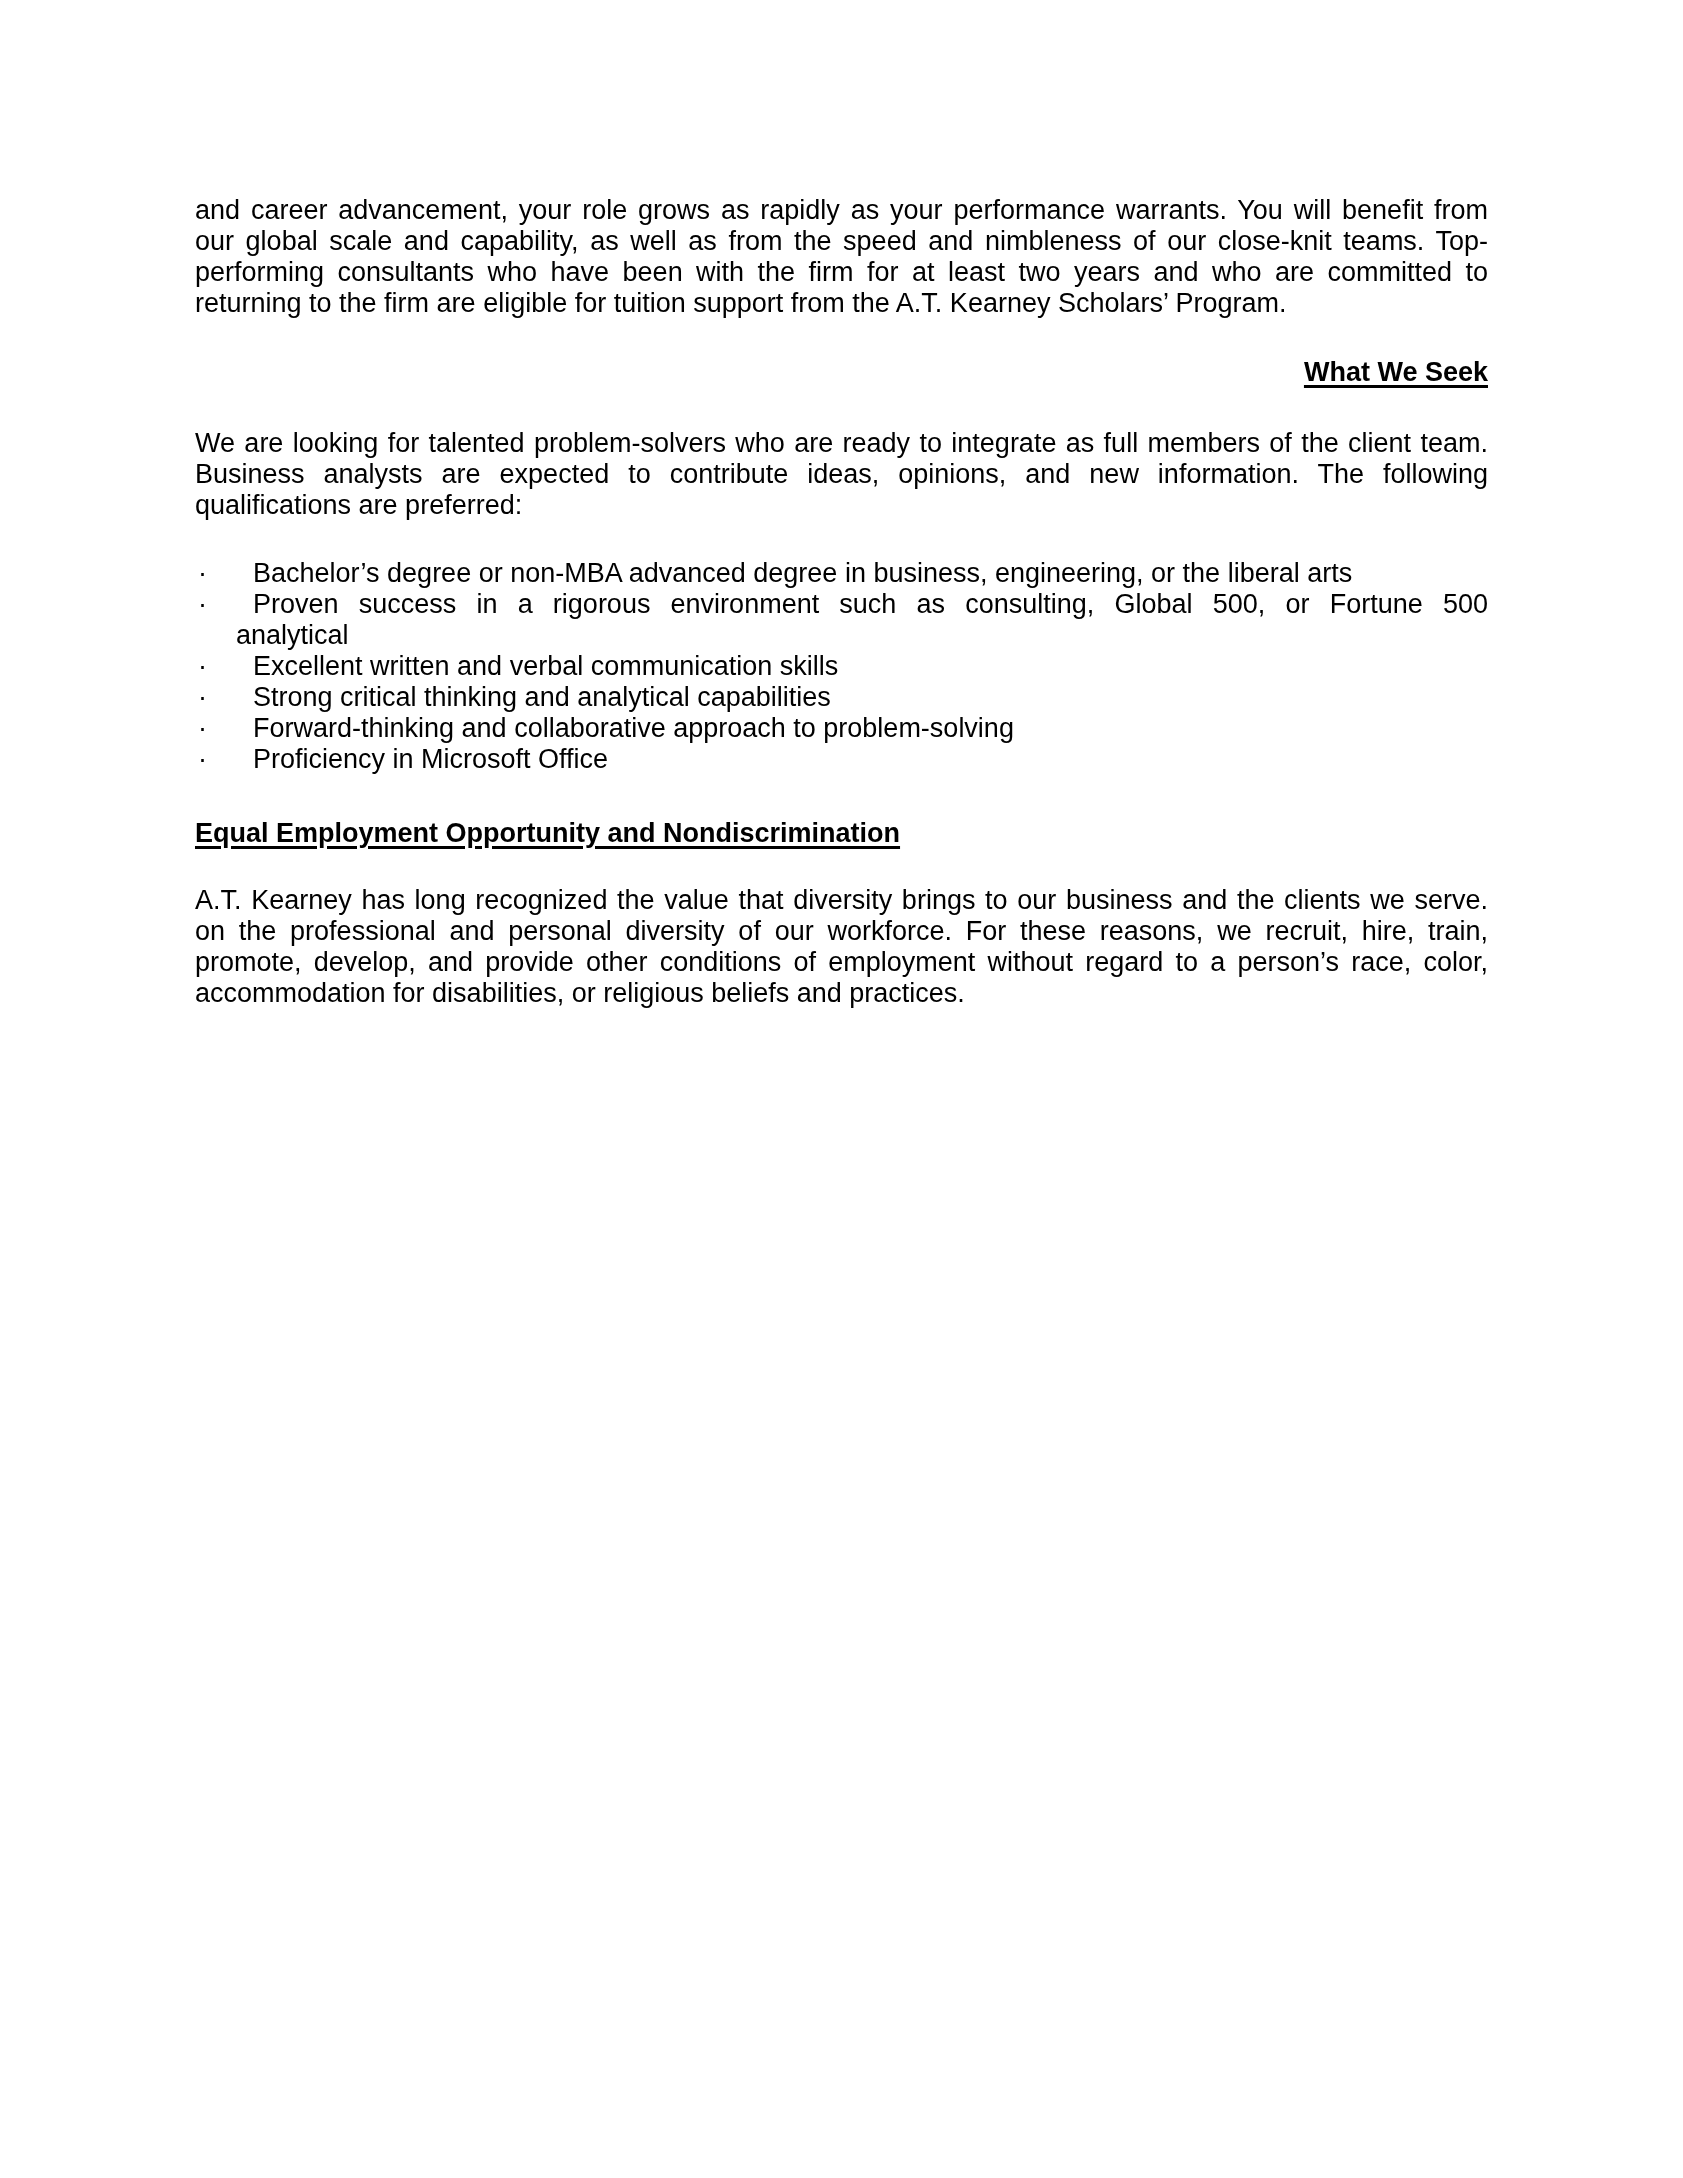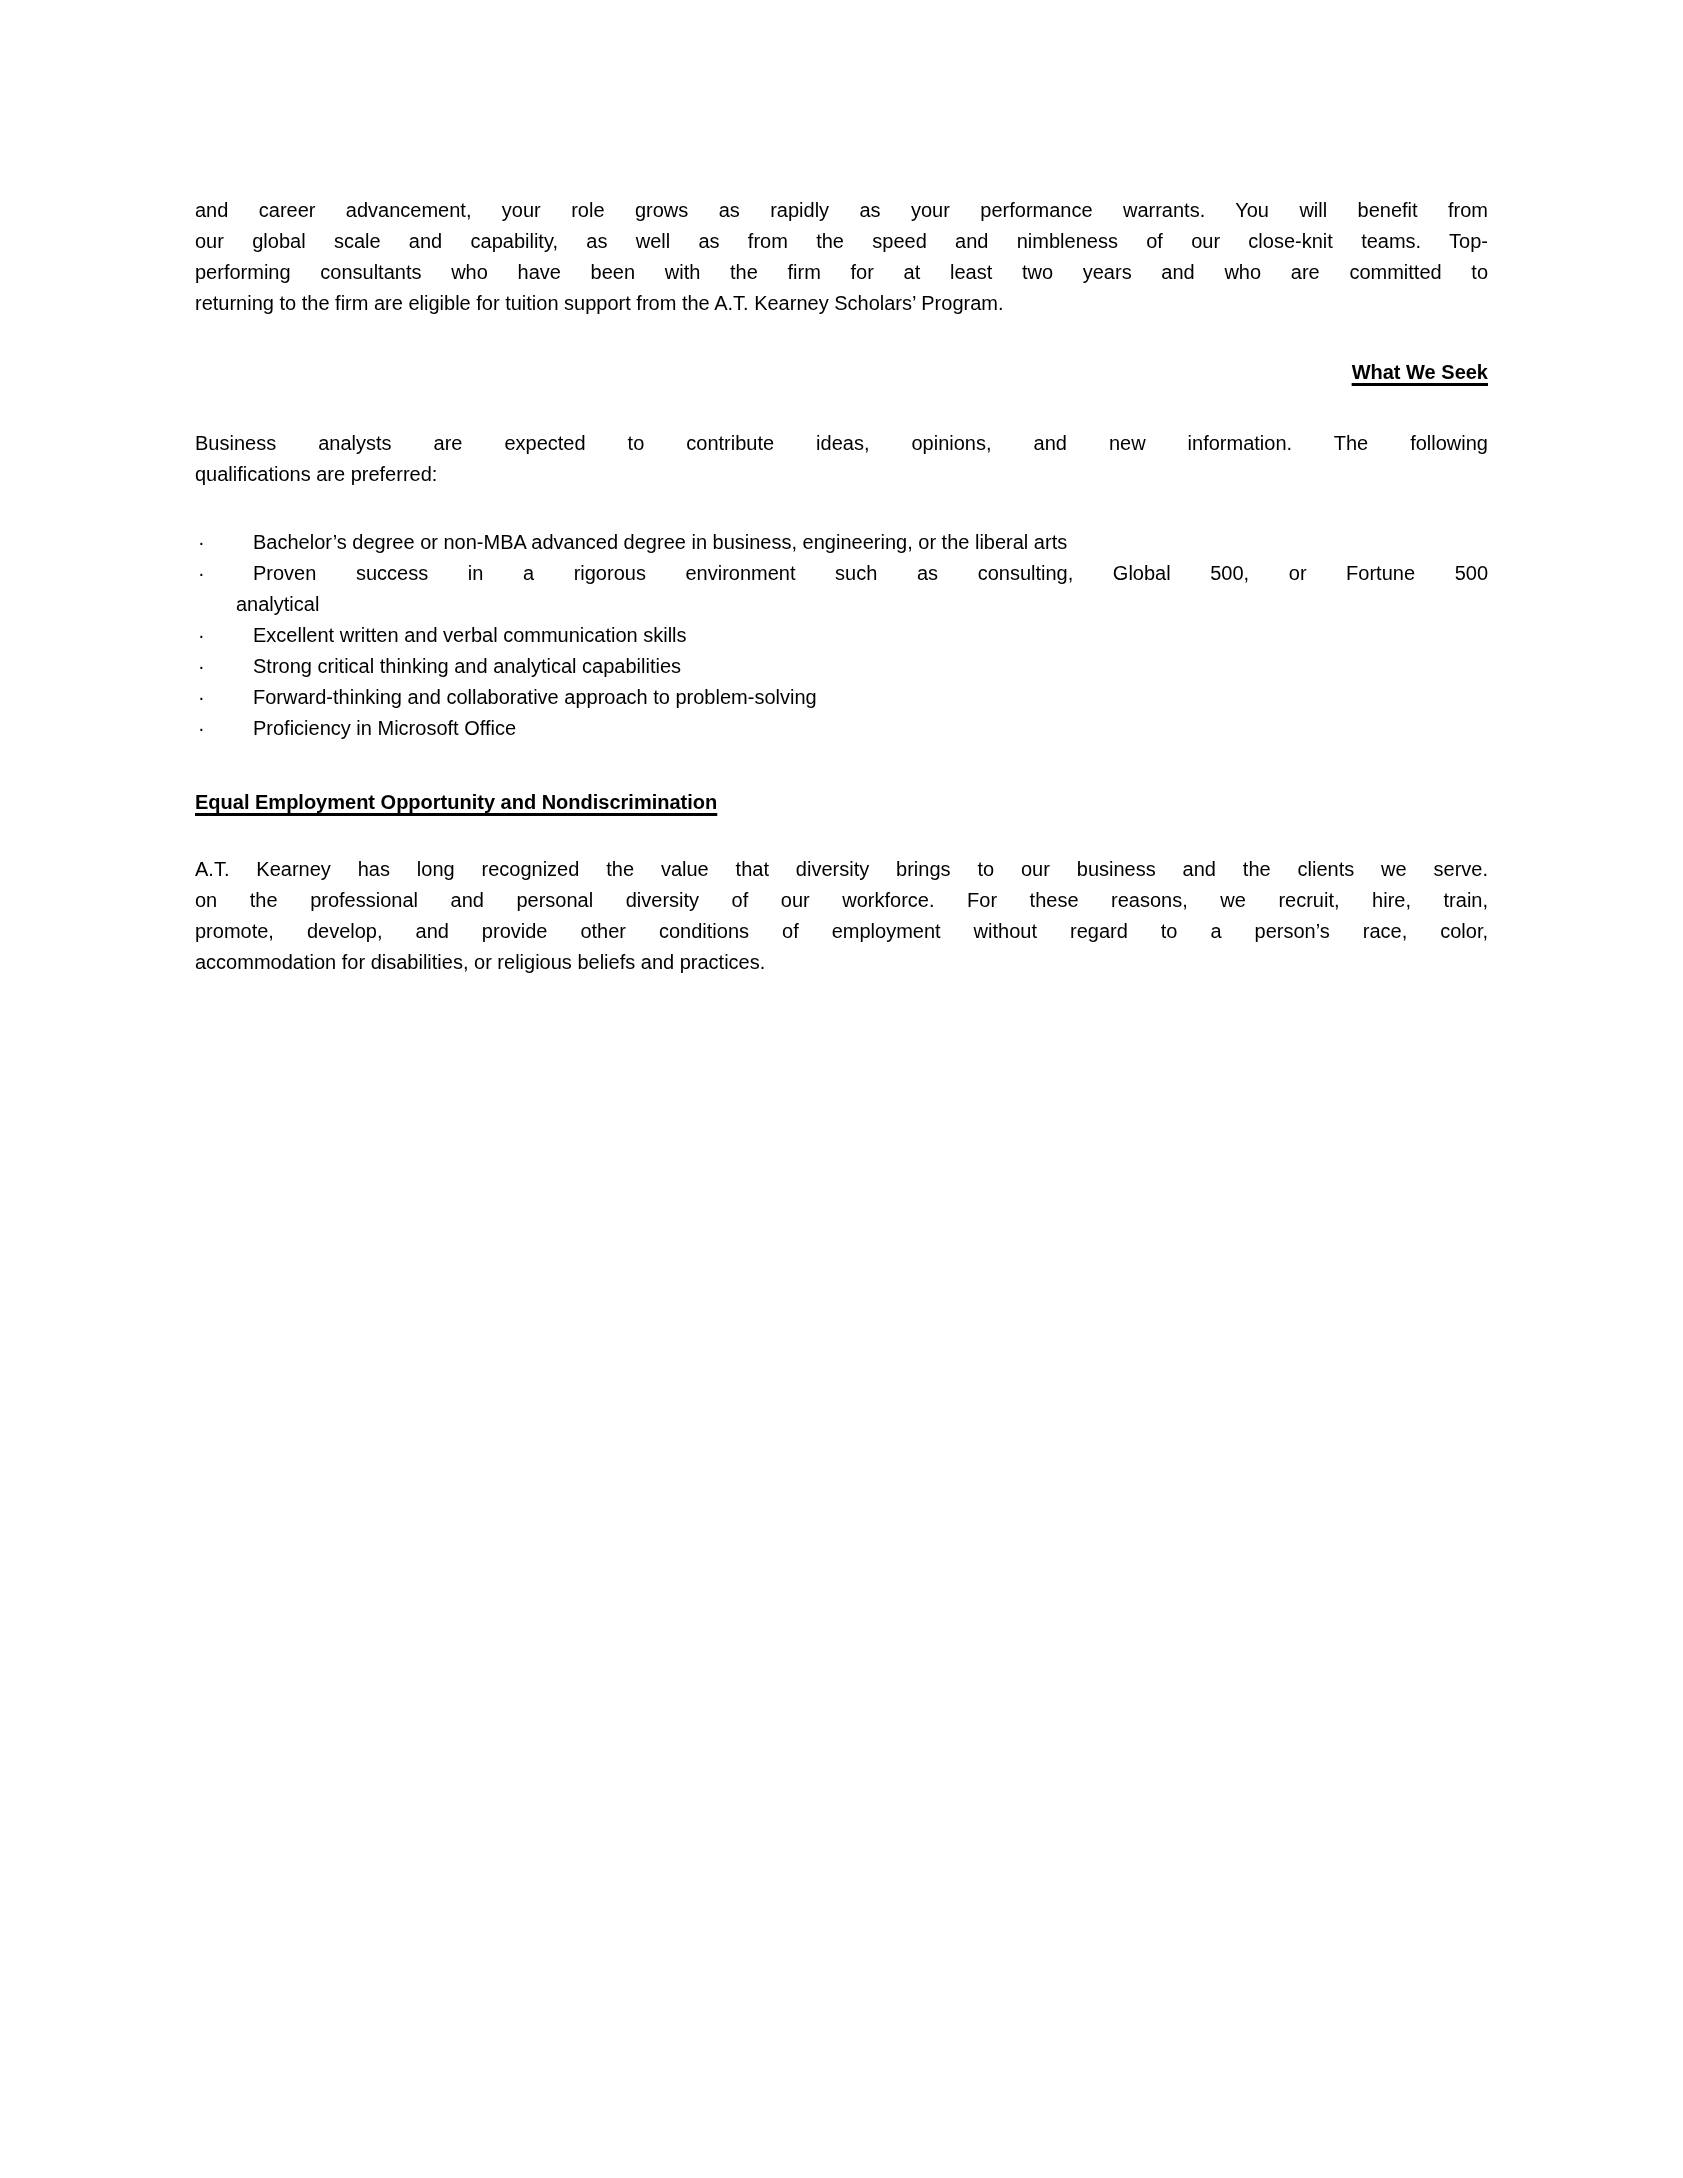--- a/index.html
+++ b/index.html
@@ -3,21 +3,21 @@
 <meta charset="utf-8">
 <style>
   html, body { margin: 0; padding: 0; background: #ffffff; }
   .page {
     position: relative;
     width: 1683px;
     height: 2178px;
     background: #ffffff;
     overflow: hidden;
     font-family: "Liberation Sans", sans-serif;
-    font-size: 20px;
+    font-size: 27px;
     line-height: 31px;
     color: #000000;
     -webkit-font-smoothing: antialiased;
   }
   .content {
     position: absolute;
     left: 195px;
     top: 195px;
     width: 1293px;
   }
@@ -47,20 +47,21 @@
     <div>
       <div class="ln j">and career advancement, your role grows as rapidly as your performance warrants. You will benefit from</div>
       <div class="ln j">our global scale and capability, as well as from the speed and nimbleness of our close-knit teams. Top-</div>
       <div class="ln j">performing consultants who have been with the firm for at least two years and who are committed to</div>
       <div class="ln">returning to the firm are eligible for tuition support from the A.T. Kearney Scholars’ Program.</div>
     </div>
 
     <div class="ln hd mt-h1">What We Seek</div>
 
     <div class="mt-p2">
+      <div class="ln j">We are looking for talented problem-solvers who are ready to integrate as full members of the client team.</div>
       <div class="ln j">Business analysts are expected to contribute ideas, opinions, and new information. The following</div>
       <div class="ln">qualifications are preferred:</div>
     </div>
 
     <div class="mt-ul">
       <div class="bullet">
         <span class="dot">·</span>
         <div class="ln ind">Bachelor’s degree or non-MBA advanced degree in business, engineering, or the liberal arts</div>
       </div>
       <div class="bullet">

